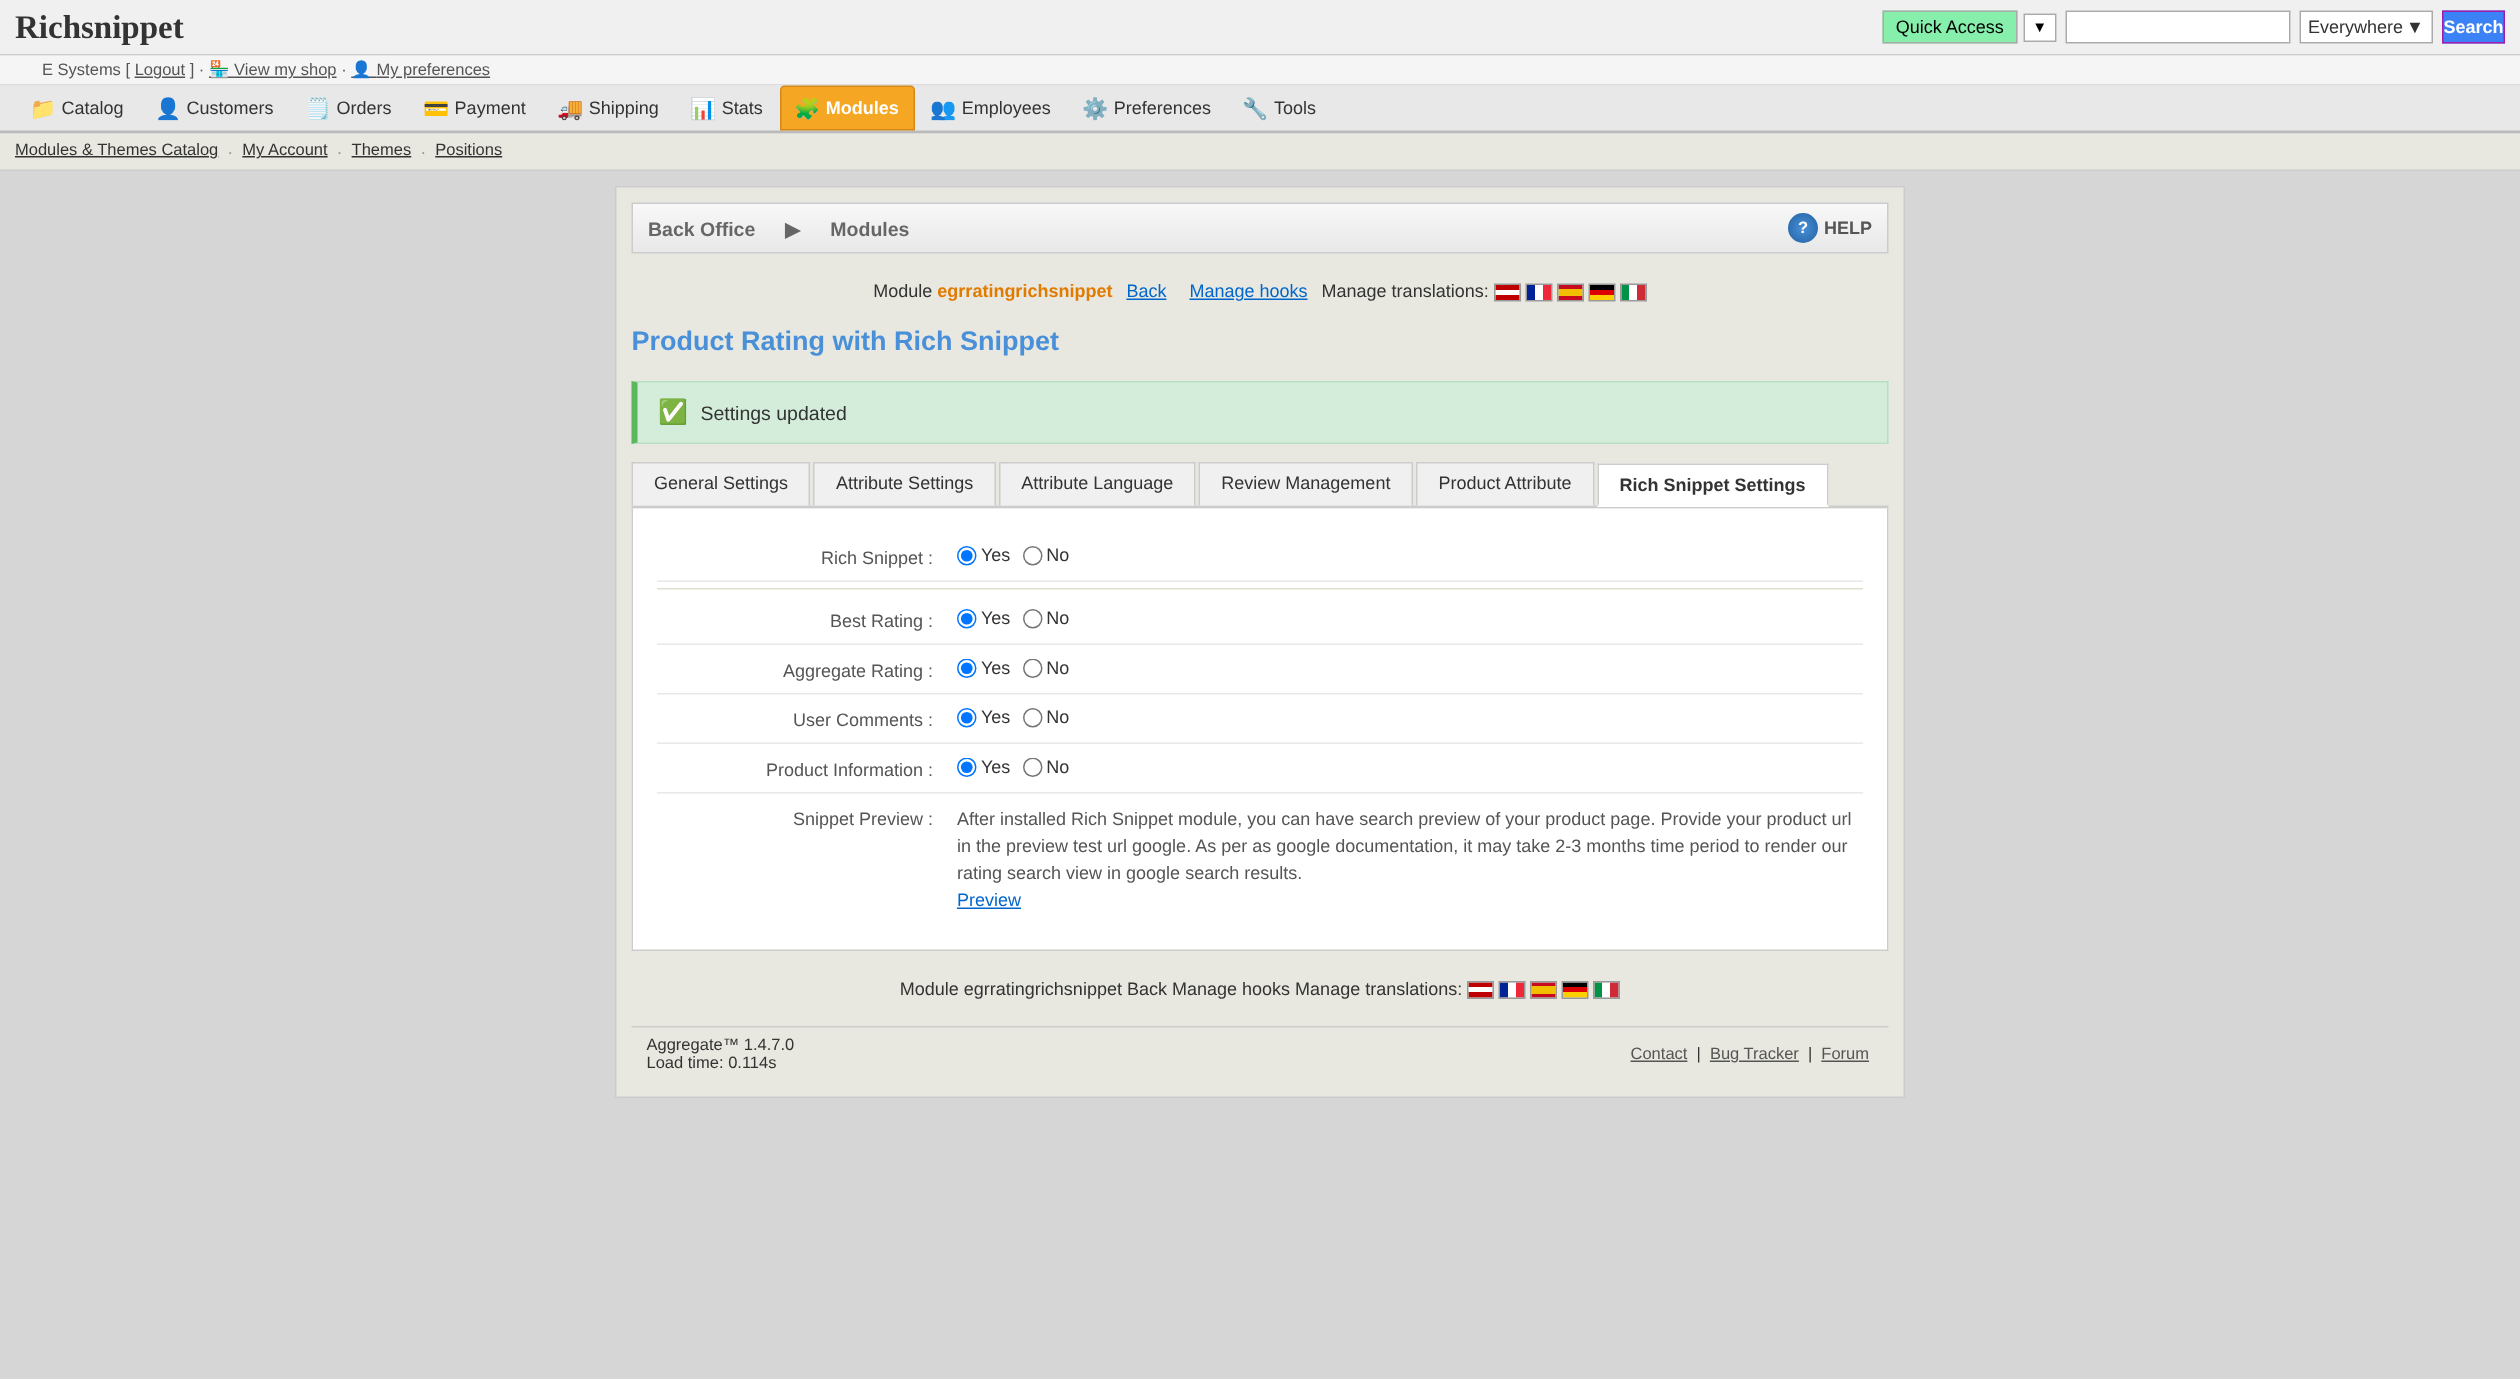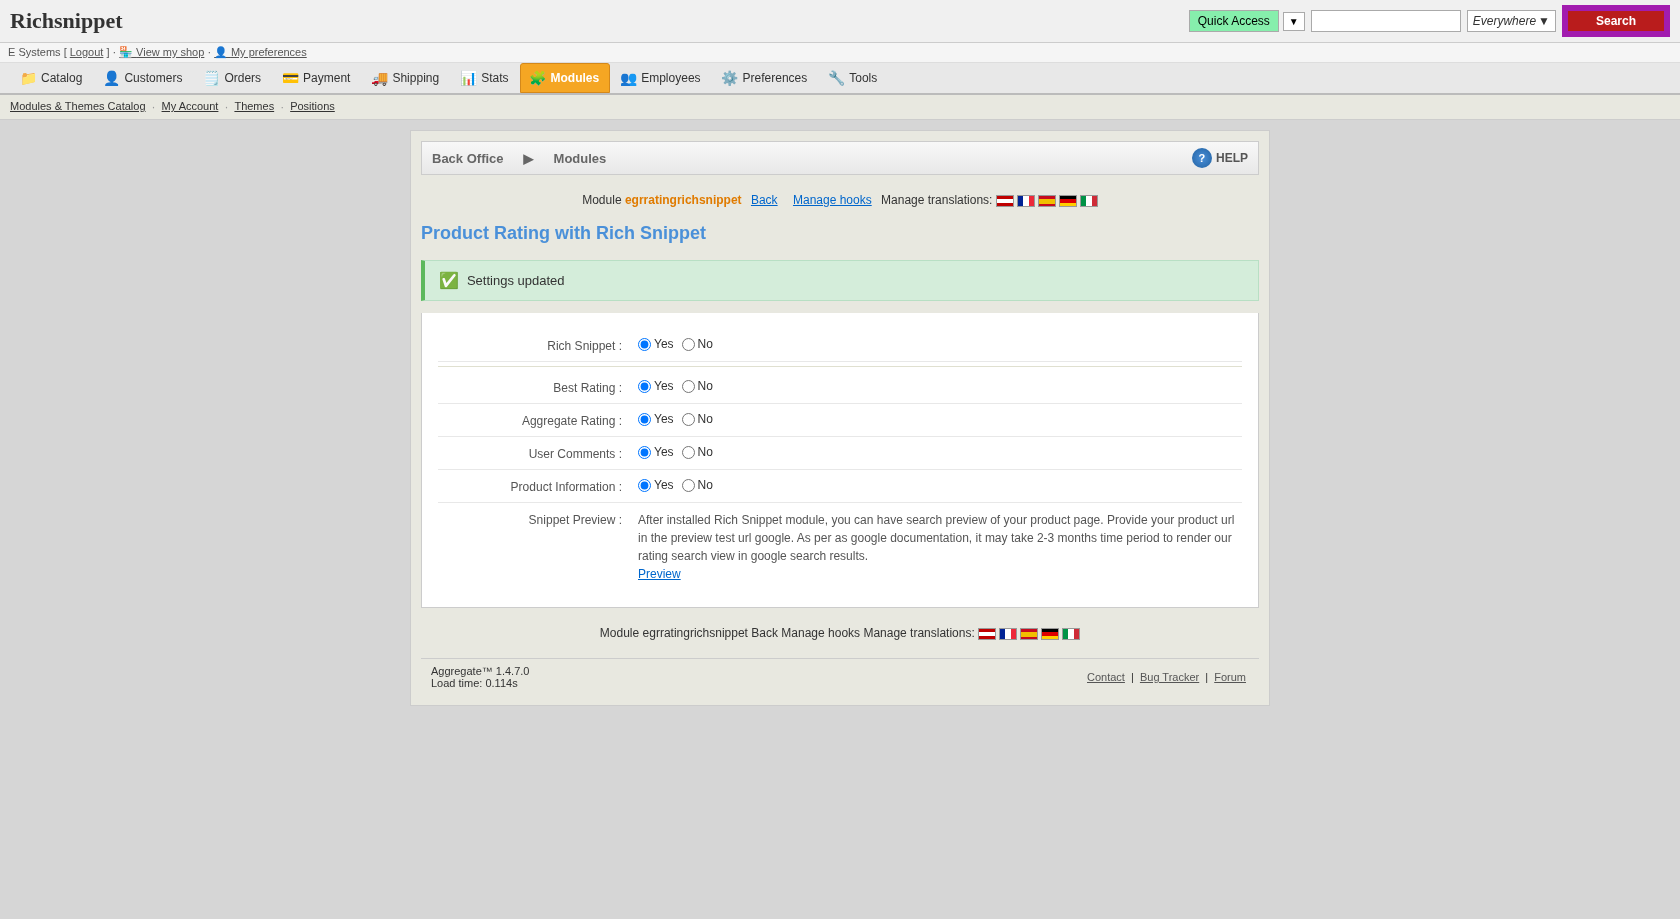--- a/index.html
+++ b/index.html
@@ -49,41 +49,40 @@
       font-size: 10px;
     }
     .search-scope {
       background: #fff;
       border: 1px solid #aaa;
       padding: 3px 5px;
       font-size: 12px;
       display: flex;
       align-items: center;
       gap: 2px;
-      font-style: italic;
     }
     .search-input {
       border: 1px solid #aaa;
       padding: 3px 6px;
       font-size: 12px;
       width: 150px;
     }
     .search-btn {
-      background: #b91c1c;
+      background: #3b82f6;
       color: #fff;
-      border: 6px solid #a21caf;
-      padding: 3px 28px;
+      border: 1px solid #a21caf;
+      padding: 3px 0;
       font-size: 12px;
       cursor: pointer;
       font-weight: bold;
     }
     
     .system-bar {
       background: #f5f5f5;
-      padding: 3px 8px;
+      padding: 3px 28px;
       font-size: 11px;
       color: #555;
       border-bottom: 1px solid #ddd;
     }
     .system-bar a { color: #555; text-decoration: underline; cursor: pointer; }
     
     .main-nav {
       background: #e8e8e8;
       border-bottom: 2px solid #bbb;
       display: flex;
@@ -442,20 +441,28 @@
     </span>
   </div>
 
   <div class="page-title">Product Rating with Rich Snippet</div>
 
   <div class="success-msg">
     <span class="success-icon">✅</span>
     <span>Settings updated</span>
   </div>
 
+  <div class="tabs" id="settings-tabs">
+      <div class="tab">General Settings</div>
+      <div class="tab">Attribute Settings</div>
+      <div class="tab">Attribute Language</div>
+      <div class="tab">Review Management</div>
+      <div class="tab">Product Attribute</div>
+      <div class="tab active">Rich Snippet Settings</div>
+    </div>
 
   <div class="settings-panel">
 
     <div class="settings-row">
       <div class="settings-label">Rich Snippet :</div>
       <div class="settings-value">
         <div class="radio-group">
           <label class="radio-option">
             <input type="radio" name="rich_snippet" value="yes" checked="" style=""> Yes
           </label>

